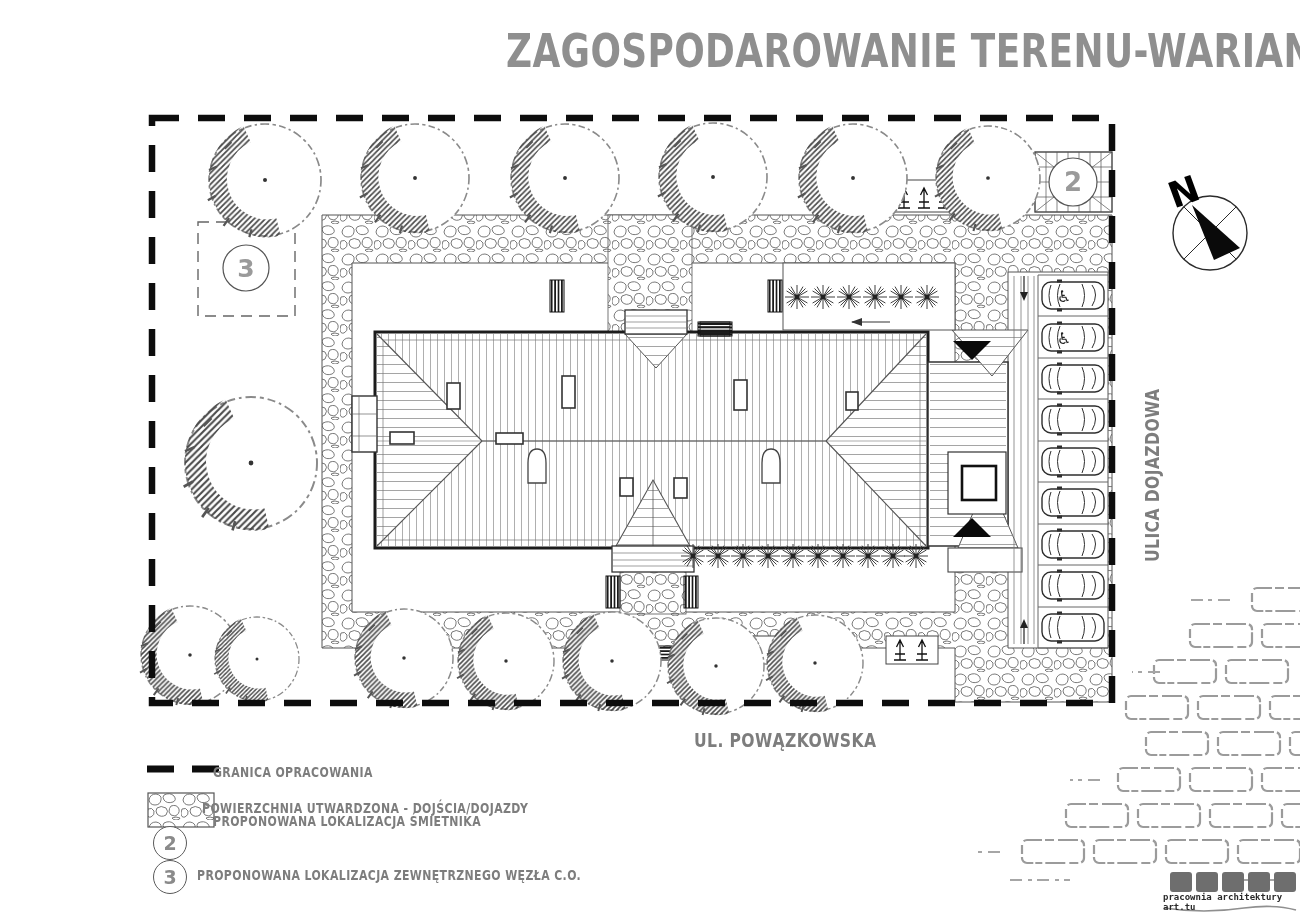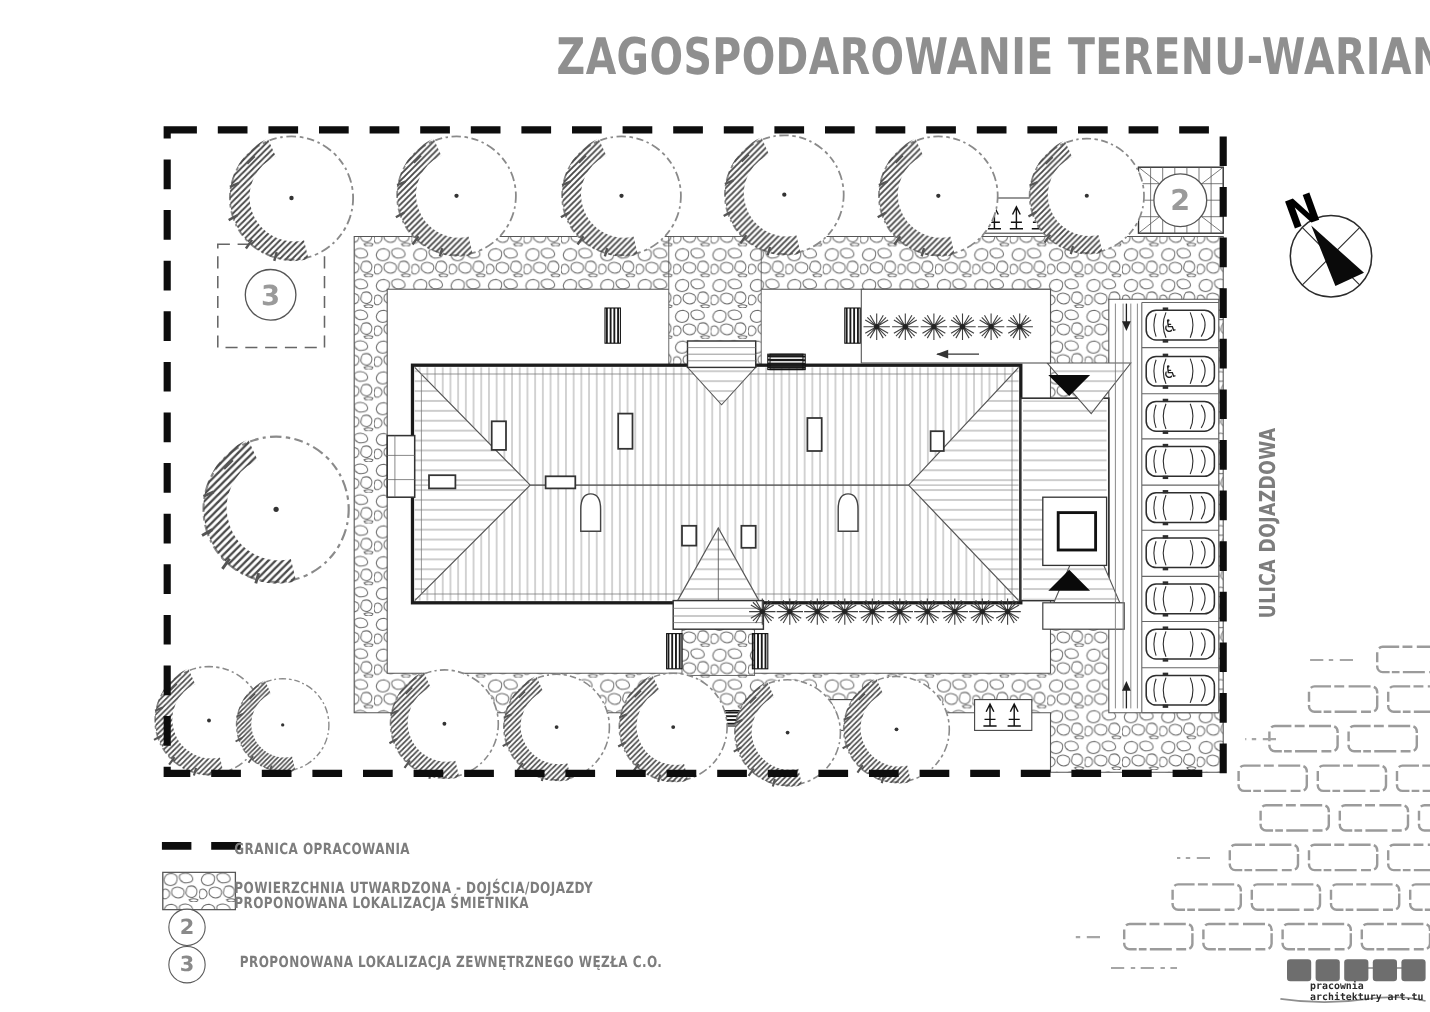--- a/index.html
+++ b/index.html
@@ -9,21 +9,21 @@
   #plan-svg{position:absolute;left:0;top:0;}
   .txt{position:absolute;white-space:nowrap;color:#7d7d7d;font-weight:bold;}
   .hand{display:inline-block;transform:scaleX(.78);transform-origin:left center;letter-spacing:.5px;}
   #title{left:506px;top:24px;font-size:46px;color:#8f8f8f;}
   #street-bottom{left:694px;top:728px;font-size:20px;}
   #street-right{left:1140px;top:562px;font-size:20px;transform:rotate(-90deg);transform-origin:0 0;}
   .legend-label{font-size:14px;}
   .legend-circle{position:absolute;width:32px;height:32px;border:1.6px solid #5a5a5a;border-radius:50%;
       color:#8a8a8a;font-size:19px;font-weight:bold;text-align:center;line-height:32px;background:#fff;}
   #firm{position:absolute;left:1163px;top:892px;font-size:9px;color:#2b2b2b;
-        font-family:"DejaVu Sans Mono",monospace;font-weight:bold;letter-spacing:0;margin-left:28px;}
+        font-family:"DejaVu Sans Mono",monospace;font-weight:bold;letter-spacing:0;}
 </style>
 </head>
 <body>
 
 <div id="canvas">
 
 <svg id="plan-svg" width="1300" height="920" viewBox="0 0 1300 920">
   <defs>
     <pattern id="stone" width="34" height="28" patternUnits="userSpaceOnUse">
       <rect width="34" height="28" fill="#ffffff"></rect>
@@ -286,46 +286,49 @@
     <rect x="1222" y="872" width="22" height="20" rx="3"></rect>
     <rect x="1248" y="872" width="22" height="20" rx="3"></rect>
     <rect x="1274" y="872" width="22" height="20" rx="3"></rect>
   </g>
 </svg>
 
 <div id="title" class="txt">
   <span class="hand">ZAGOSPODAROWANIE TERENU-WARIANT 4</span>
 </div>
 
+<div id="street-bottom" class="txt">
+  <span class="hand">UL. POWĄZKOWSKA</span>
+</div>
 
 <div id="street-right" class="txt">
   <span class="hand">ULICA DOJAZDOWA</span>
 </div>
 
 <div>
   <svg style="position:absolute;left:147px;top:763px;" width="72" height="12">
     <line x1="0" y1="6" x2="72" y2="6" stroke="#0d0d0d" stroke-width="7" stroke-dasharray="27 18"></line>
   </svg>
   <div class="txt legend-label" style="left:213px;top:764px;">
     <span class="hand">GRANICA OPRACOWANIA</span>
   </div>
 
   <svg style="position:absolute;left:147px;top:792px;" width="68" height="36">
     <rect x="1" y="1" width="66" height="34" fill="url(#stone)" stroke="#555" stroke-width="1.2"></rect>
   </svg>
-  <div class="txt legend-label" style="left:213px;top:800px;">
+  <div class="txt legend-label" style="left:202px;top:800px;">
     <span class="hand">POWIERZCHNIA UTWARDZONA - DOJŚCIA/DOJAZDY</span>
   </div>
 
   <div class="legend-circle" style="left:153px;top:826px;">2</div>
   <div class="txt legend-label" style="left:213px;top:813px;">
     <span class="hand">PROPONOWANA LOKALIZACJA ŚMIETNIKA</span>
   </div>
 
   <div class="legend-circle" style="left:153px;top:860px;">3</div>
-  <div class="txt legend-label" style="left:218px;top:867px;">
+  <div class="txt legend-label" style="left:197px;top:867px;">
     <span class="hand">PROPONOWANA LOKALIZACJA ZEWNĘTRZNEGO WĘZŁA C.O.</span>
   </div>
 </div>
 
 <div id="firm">pracownia architektury art.tu</div>
 
 </div>
 
 </body></html>

